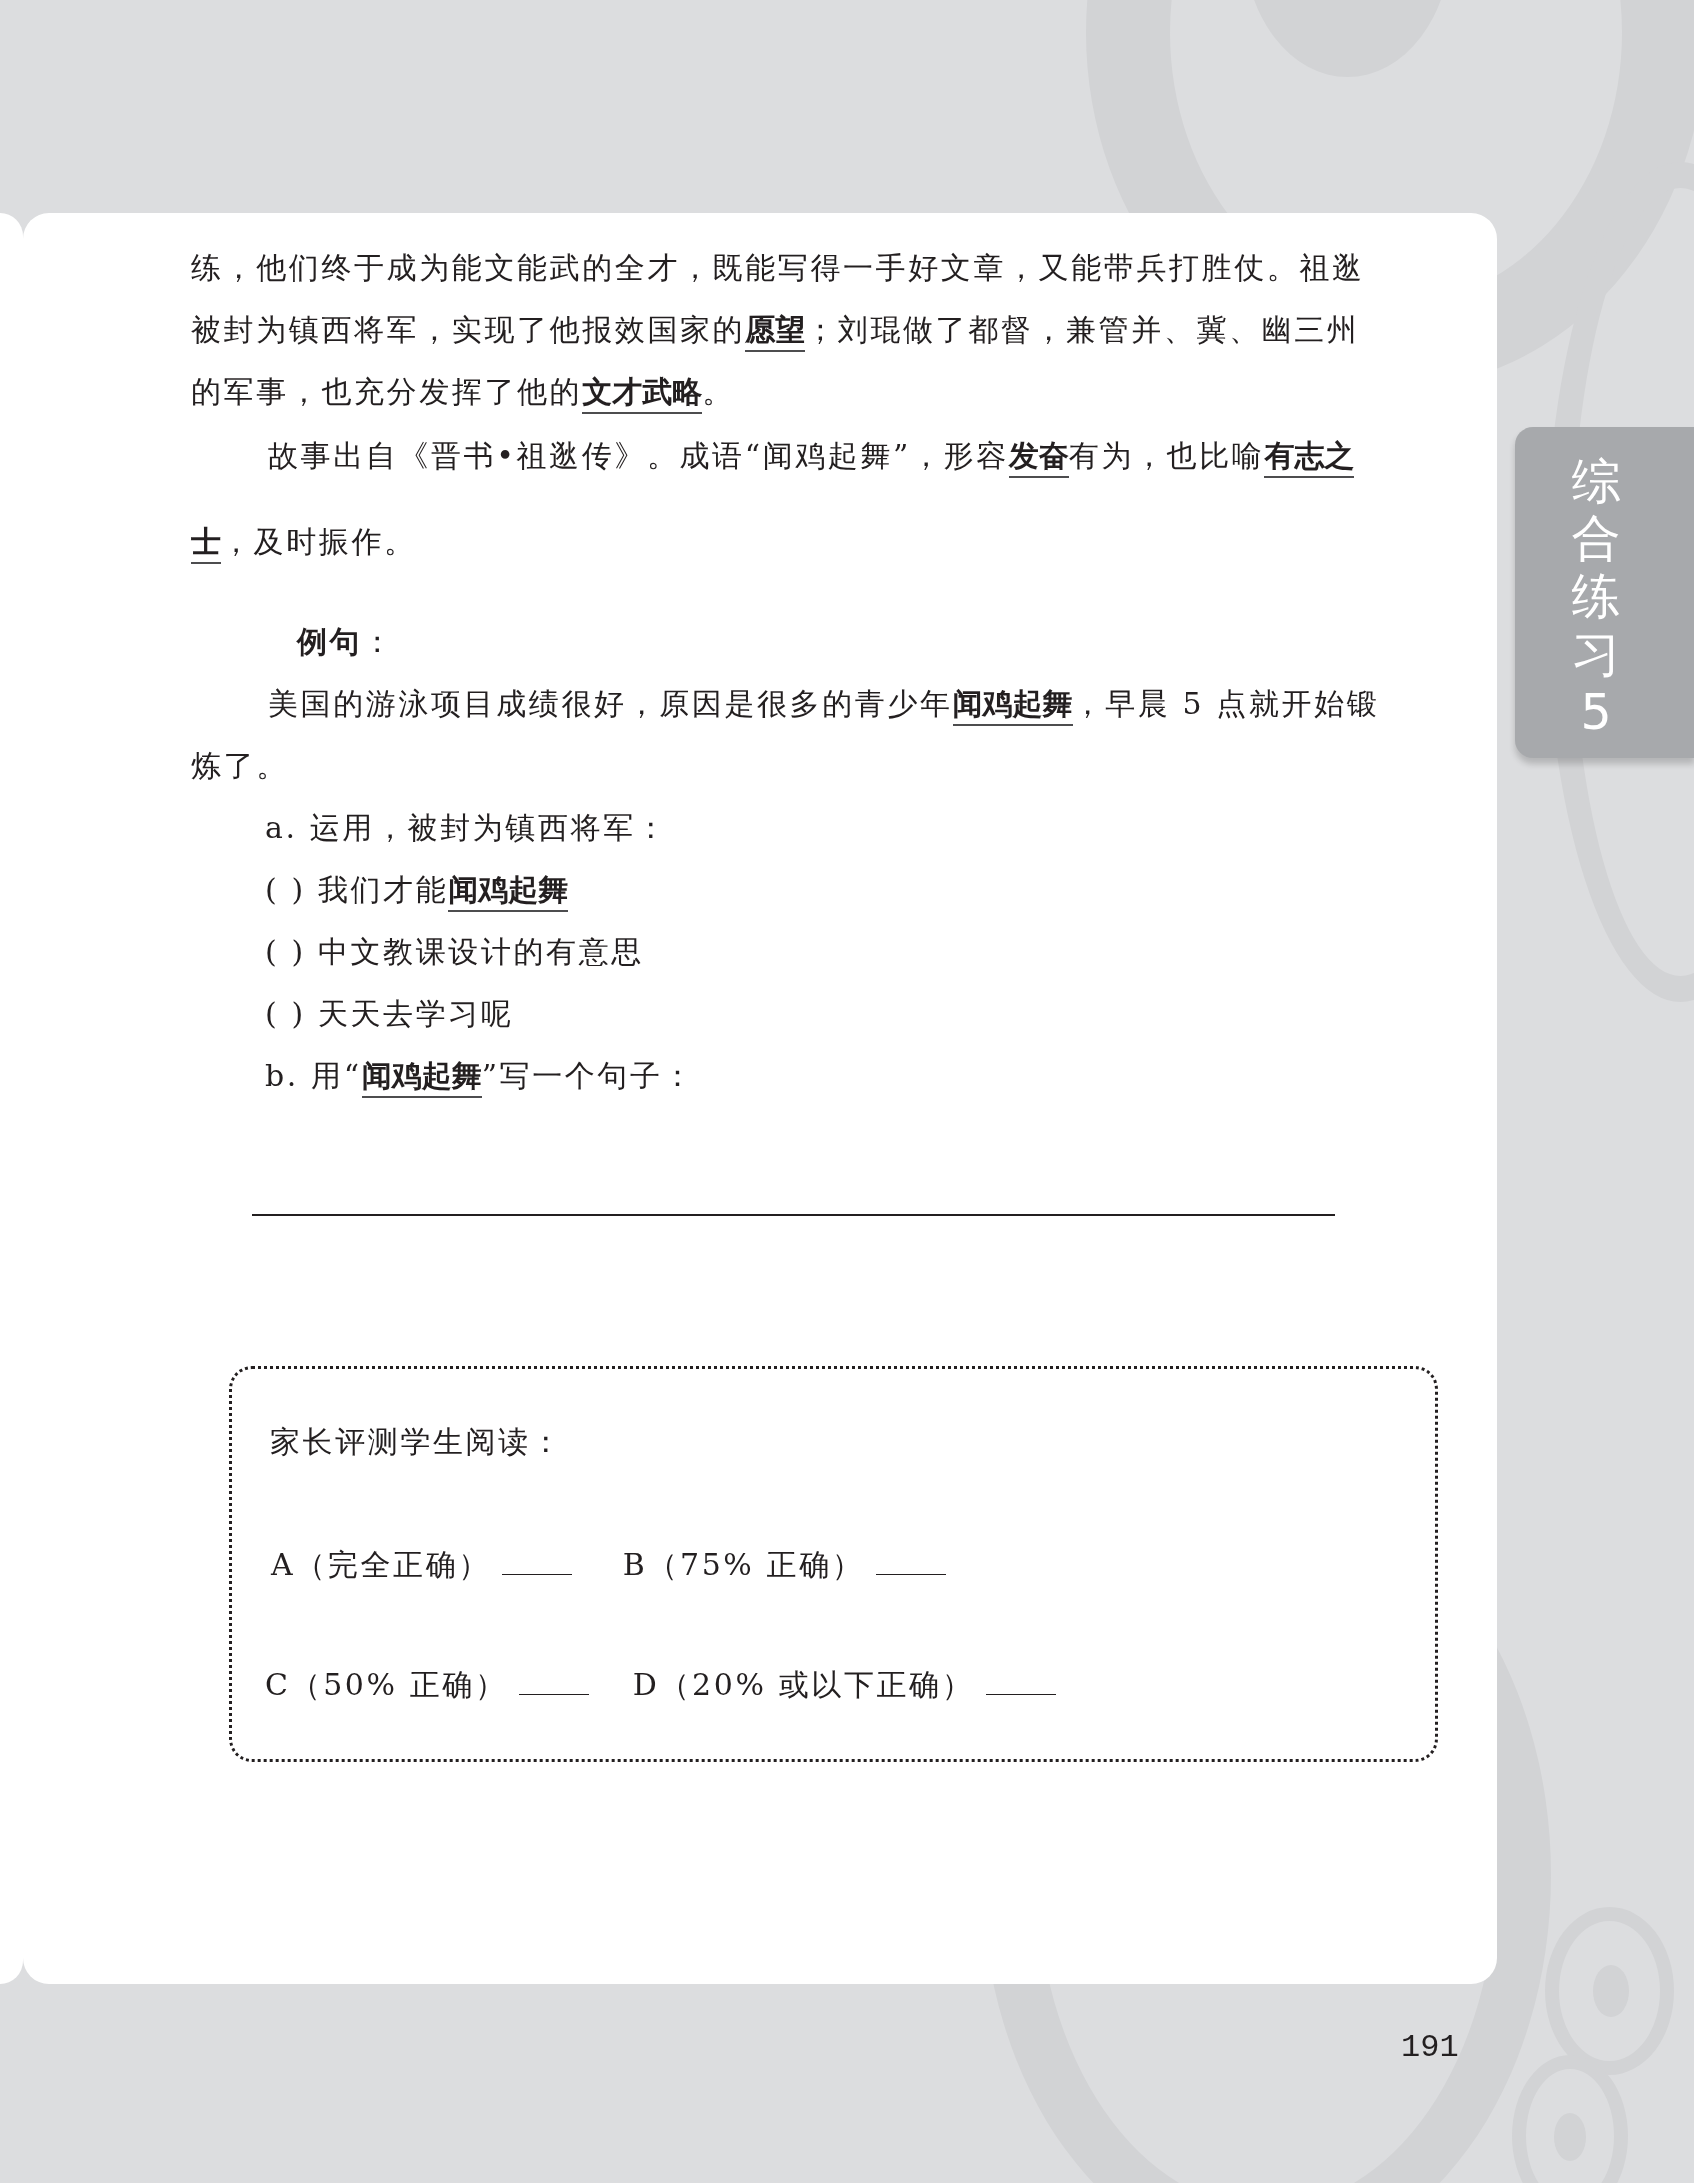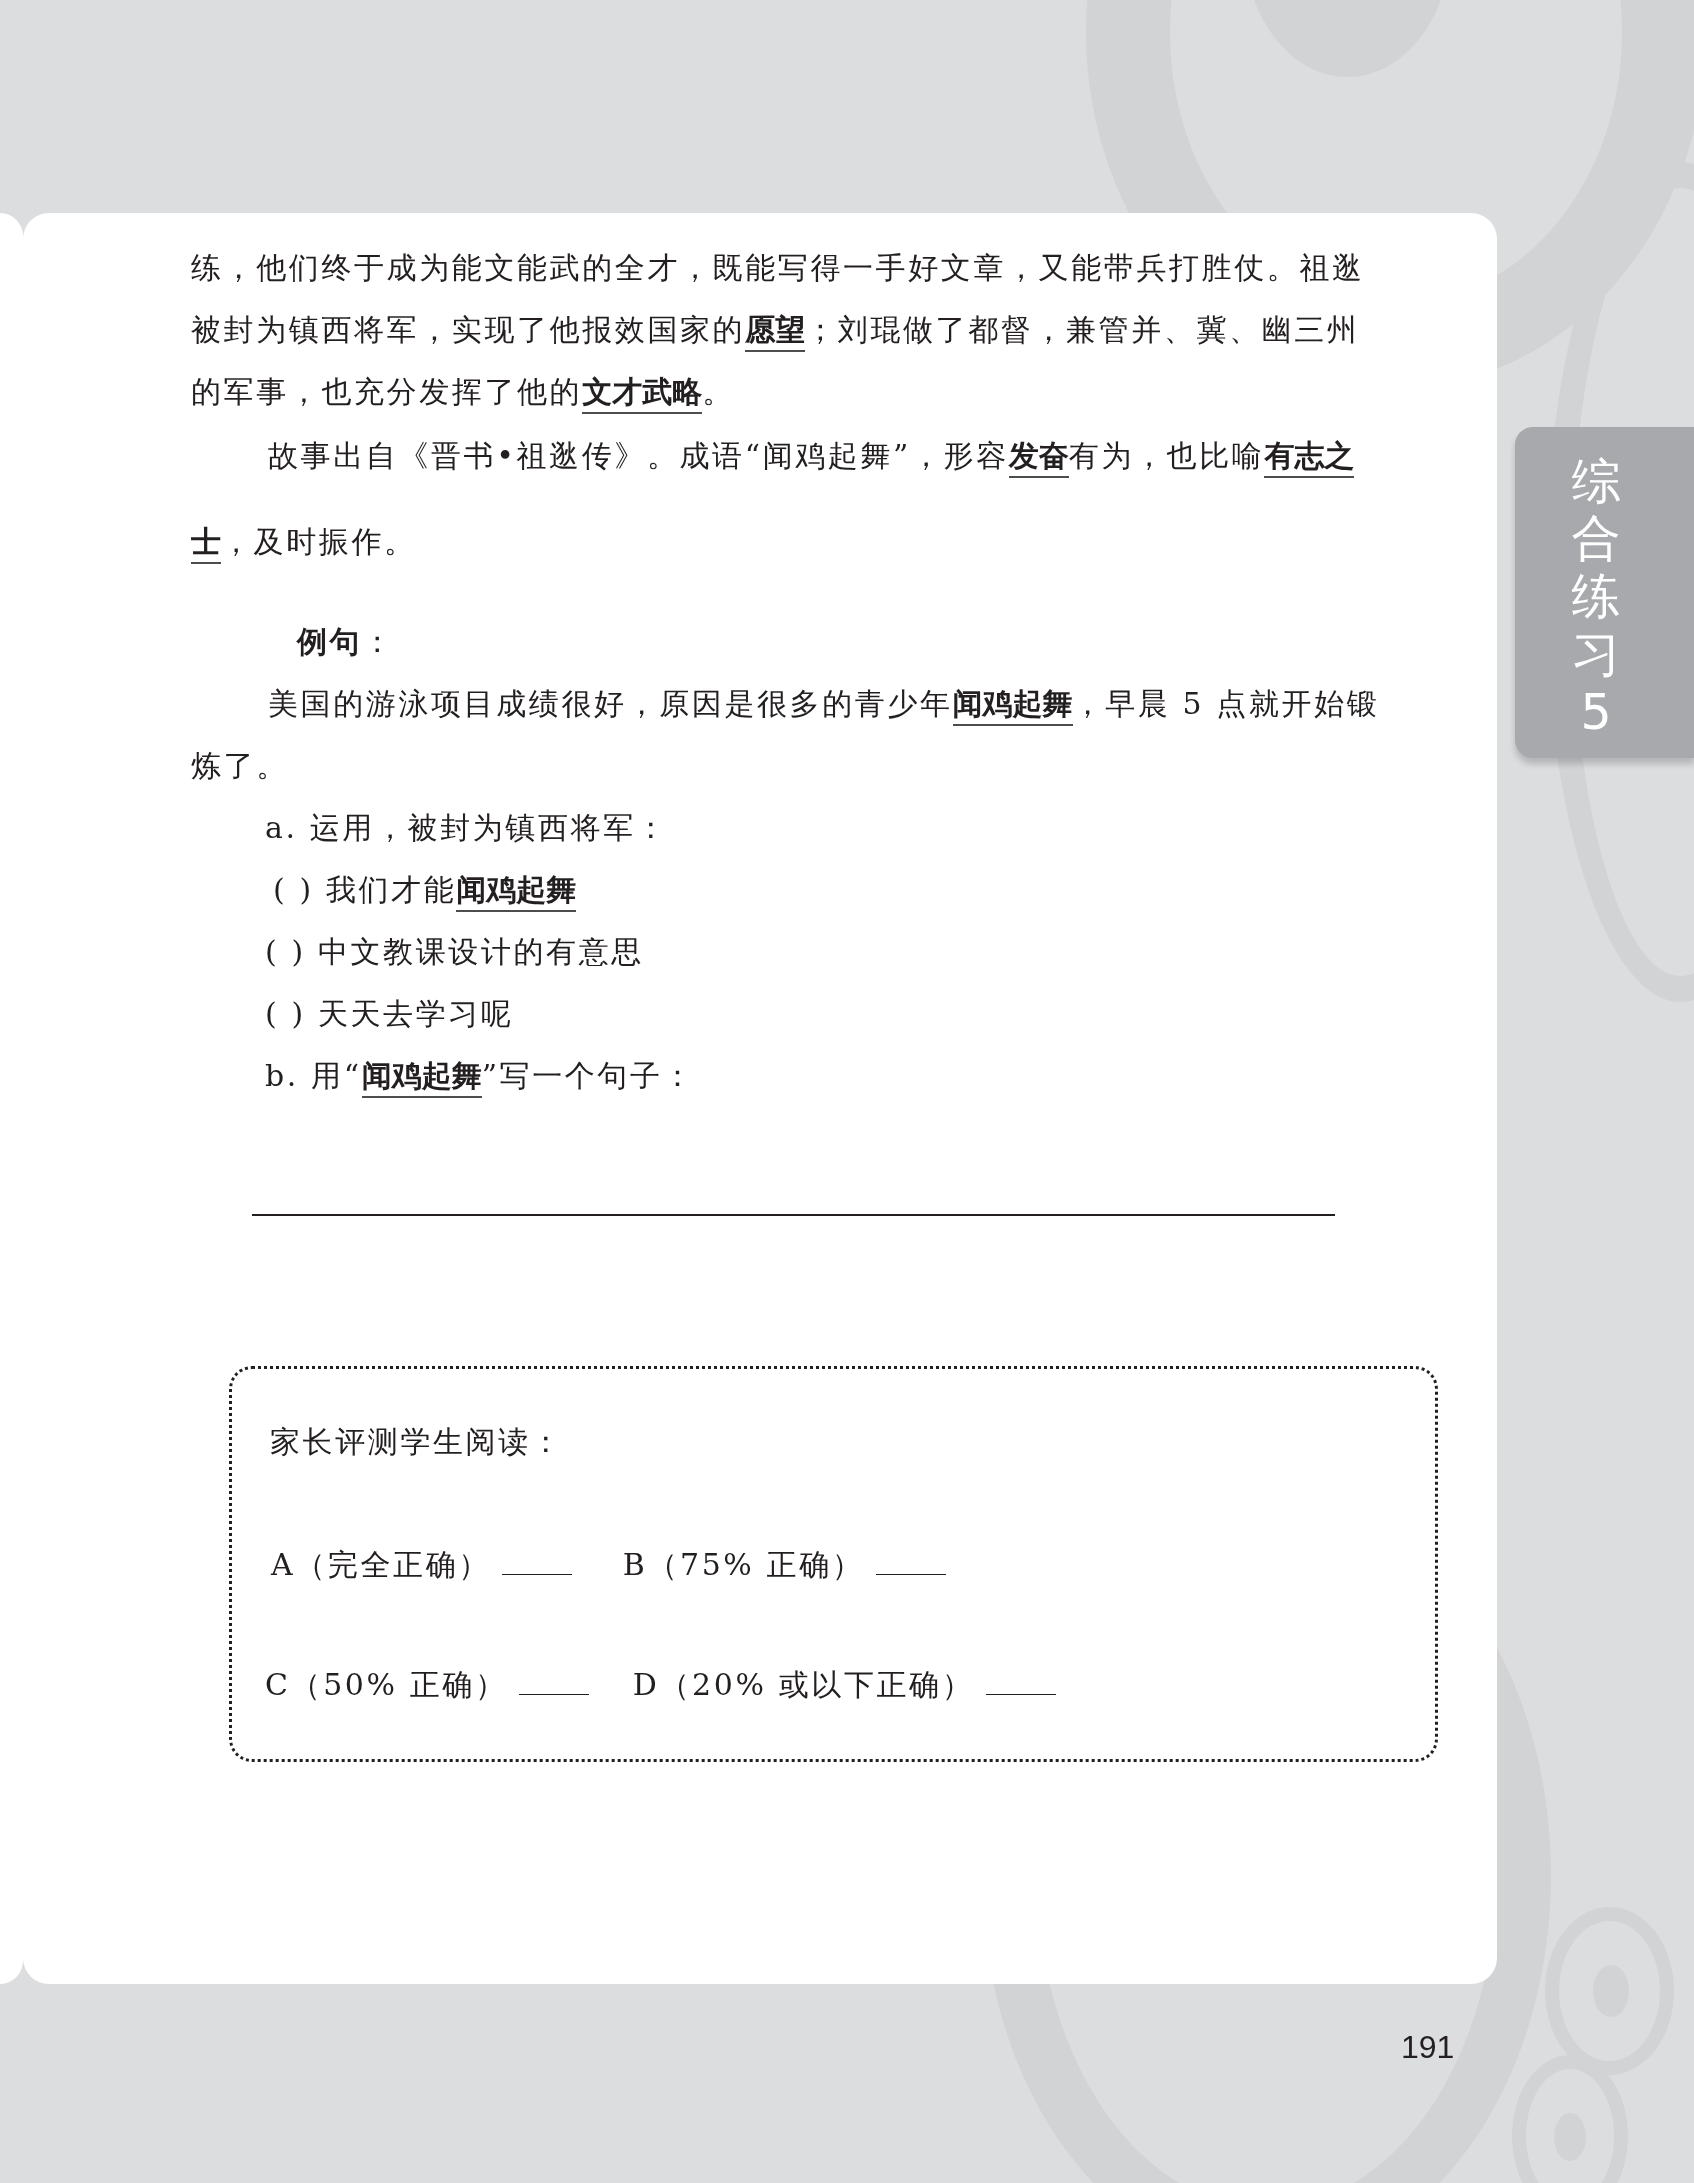--- a/index.html
+++ b/index.html
@@ -42,21 +42,21 @@
   .answer-line {
     position: absolute; left: 252px; top: 1214px; width: 1083px; height: 1.9px; background: #231f20;
   }
   .eval-box {
     position: absolute; left: 229px; top: 1366px; width: 1209px; height: 396px;
     border: 3.2px dotted #231f20; border-radius: 23px; box-sizing: border-box;
   }
   .blank { display: inline-block; width: 70px; border-bottom: 1.9px solid #231f20; vertical-align: baseline; margin-left: 11.6px; }
   .page-num {
     position: absolute; left: 1401px; top: 2029px; font-size: 32px;
-    font-family: Liberation Sans, sans-serif; color: #231f20;
+    font-family: Liberation Mono, monospace; color: #231f20;
   }
 </style>
 </head>
 <body>
 
 <div class="bg-deco" style="left:1086px;top:-323px;width:620px;height:711px;border:84px solid #d2d3d5;box-sizing:border-box;"></div>
 <div class="bg-deco" style="left:1244px;top:-194px;width:207px;height:271px;background:#d2d3d5;"></div>
 <div class="bg-deco" style="left:1545px;top:162px;width:271px;height:840px;border:26px solid #d2d3d5;box-sizing:border-box;"></div>
 <div class="bg-deco" style="left:982px;top:1487px;width:569px;height:776px;border:55px solid #d2d3d5;box-sizing:border-box;"></div>
 <div class="bg-deco" style="left:1545px;top:1907px;width:129px;height:168px;border:14.2px solid #d2d3d5;box-sizing:border-box;"></div>
@@ -84,21 +84,21 @@
 
 <div class="text" style="left:297px;top:622px;">
   <span class="heading-bold">例句</span><span>：</span>
 </div>
 <div class="text" style="left:268px;top:684px;">
   <span>美国的游泳项目成绩很好，原因是很多的青少年</span><span class="u">闻鸡起舞</span><span>，早晨 5 点就开始锻</span>
 </div>
 <div class="text" style="left:191px;top:746px;">炼了。</div>
 
 <div class="text" style="left:265px;top:808px;">a. 运用，被封为镇西将军：</div>
-<div class="text" style="left:273px;top:870px;">
+<div class="text" style="left:265px;top:870px;">
   <span>(    )</span> <span>我们才能</span><span class="u">闻鸡起舞</span>
 </div>
 <div class="text" style="left:265px;top:932px;">
   <span>(    )</span> <span>中文教课设计的有意思</span>
 </div>
 <div class="text" style="left:265px;top:994px;">
   <span>(    )</span> <span>天天去学习呢</span>
 </div>
 <div class="text" style="left:265px;top:1056px;">
   <span>b. 用“</span><span class="u">闻鸡起舞</span><span>”写一个句子：</span>

